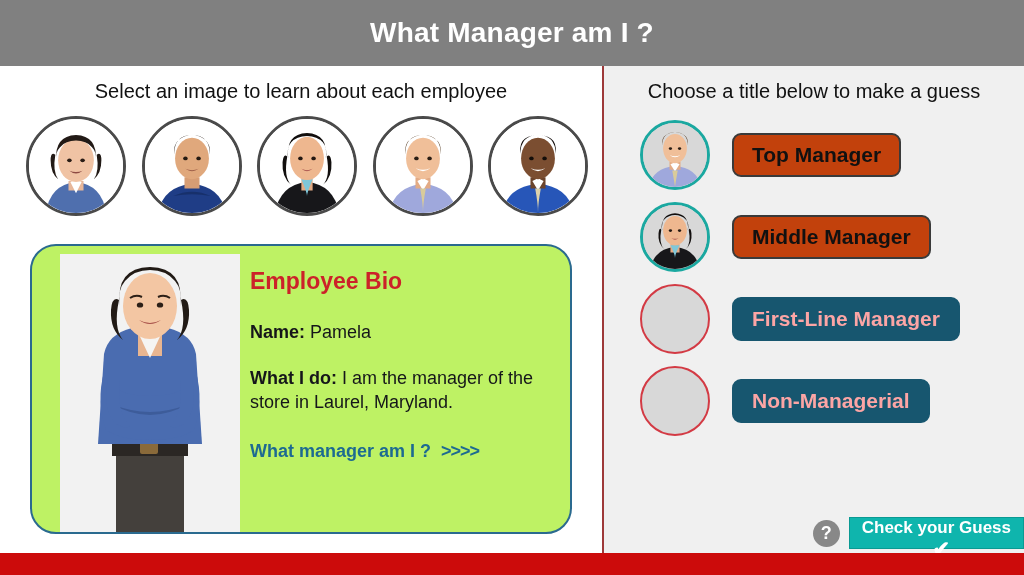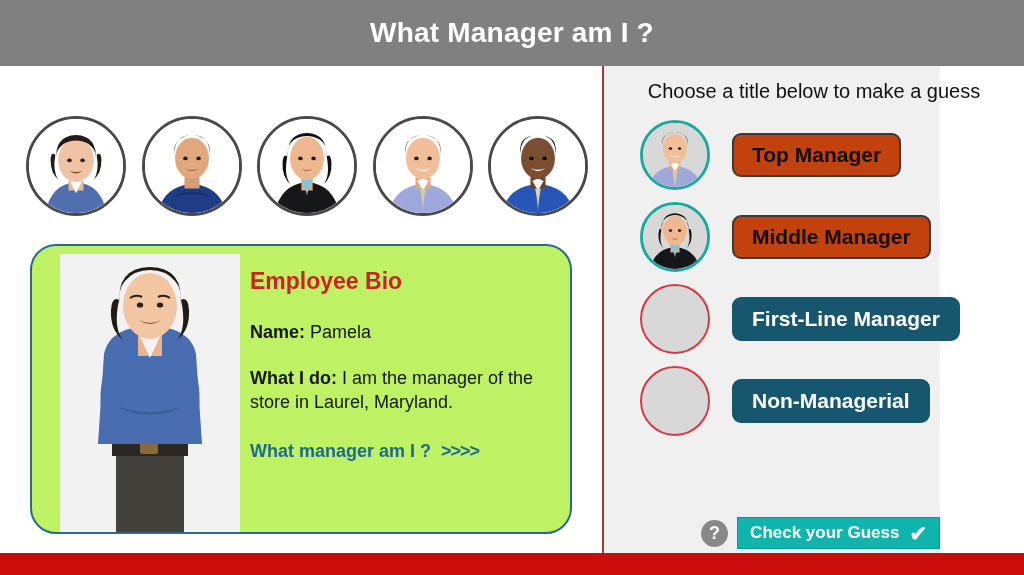--- a/index.html
+++ b/index.html
@@ -101,21 +101,21 @@
     font-weight: bold;
     color: #1d6a91;
     cursor: pointer;
     white-space: nowrap;
   }
   #bio-link .chev { margin-left: 10px; letter-spacing: -1px; }
 
   
   #right-panel {
     position: absolute; left: 604px; top: 66px;
-    width: 336px; height: 487px;
+    width: 420px; height: 487px;
     background: #f0f0f0;
   }
   #right-instruction {
     position: absolute; left: 0; top: 14px;
     width: 420px; text-align: center;
     font-size: 20px; color: #111111;
   }
 
   #guess-rows {
     position: absolute; left: 0; top: 48px;
@@ -152,21 +152,21 @@
     white-space: nowrap;
   }
   .title-btn.used {
     background: #c2410c;
     border: 2px solid #3a3a3a;
     color: #111111;
   }
   .title-btn.available {
     background: #17566f;
     border: 2px solid #17566f;
-    color: #ffffff;
+    color: #fca5a5;
   }
 
   
   #check-bar {
     position: absolute; right: 0; bottom: 4px;
     display: flex; align-items: center;
   }
   #help-icon {
     width: 27px; height: 27px;
     border-radius: 50%;
@@ -179,20 +179,21 @@
   }
   #check-button {
     height: 32px;
     padding: 0 12px;
     background: #0fb5ad;
     border: 1px solid #0a9a93;
     color: #ffffff;
     font-size: 17px; font-weight: bold;
     display: flex; align-items: center;
     cursor: pointer;
+    flex-direction: column;
   }
   #check-button .tick {
     margin-left: 10px;
     font-size: 21px;
     line-height: 1;
   }
 
   
   #footer-bar {
     position: absolute; left: 0; bottom: 0;
@@ -205,20 +206,21 @@
 
 <div id="app">
 
   <div id="header">
     <div id="header-title">What Manager am I ?</div>
   </div>
 
   <div id="divider"></div>
 
   <div id="left-panel">
+    <div id="left-instruction">Select an image to learn about each employee</div>
 
     <div id="thumb-row">
       <div class="thumb">
         <svg class="face" viewBox="0 0 100 100">
           <rect width="100" height="100" fill="#ffffff"></rect>
           <path d="M18 100 q4 -30 32 -33 q28 3 32 33 z" fill="#4f6fae"></path>
           <path d="M42 66 h16 v10 h-16 z" fill="#e7b79a"></path>
           <path d="M44 67 l6 12 l6 -12 l-6 -3 z" fill="#ffffff"></path>
           <ellipse cx="50" cy="44" rx="19" ry="23" fill="#f0c3a4"></ellipse>
           <path d="M29 44 q-2 -26 21 -27 q23 1 21 27 q1 -9 -4 -14 q-6 -7 -17 -7 q-11 0 -17 7 q-5 5 -4 14 z" fill="#221a16"></path>

